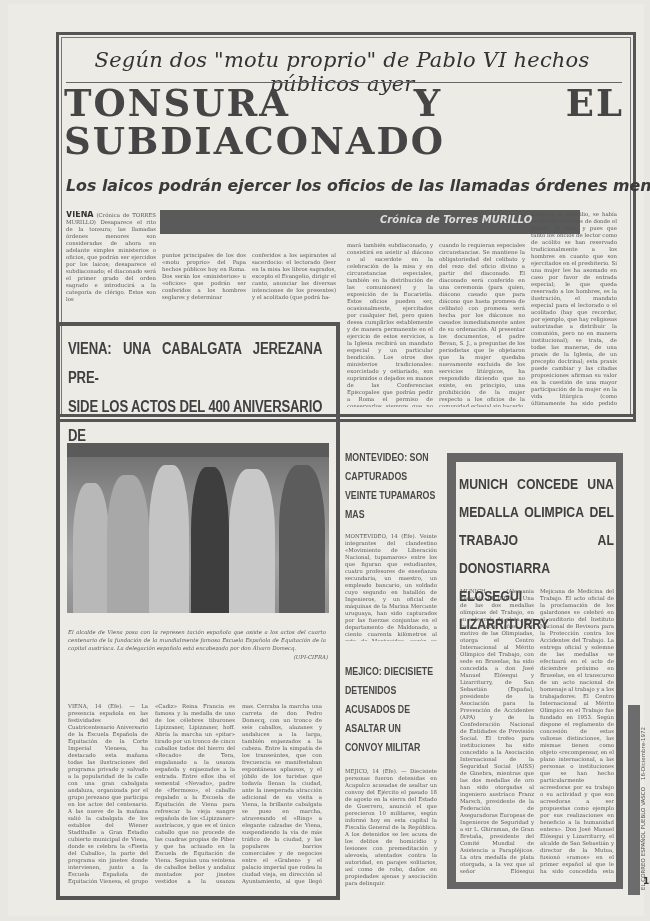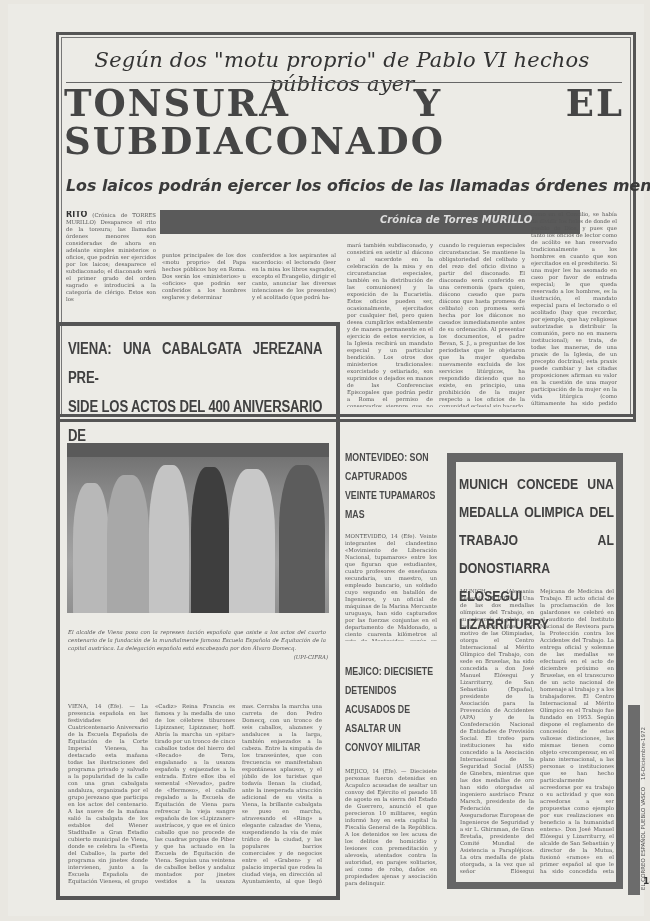--- a/index.html
+++ b/index.html
@@ -132,21 +132,21 @@
 <div class="kicker">Según dos "motu proprio" de Pablo VI hechos públicos ayer</div>
 <div class="kicker-rule"></div>
 <div class="headline">
   <span class="l">TONSURA Y EL SUBDIACONADO</span>
 </div>
 <div class="subhead">Los laicos podrán ejercer los oficios de las llamadas órdenes menores</div>
 <div class="dateline-box"></div>
 <div class="byline">Crónica de Torres MURILLO</div>
 
 <div class="col-text" style="left:66px; top:211px; width:90px; height:92px;">
-  <span class="roma-lead">RITO</span>
+  <span class="roma-lead">VIENA</span>
   <span>(Crónica de TORRES MURILLO)</span>
   <span>Desaparece el rito de la tonsura; las llamadas órdenes menores son consideradas de ahora en adelante simples ministerios o oficios, que podrán ser ejercidos por los laicos; desaparece el subdiaconado; el diaconado será el primer grado del orden sagrado e introducirá a la categoría de clérigo. Estos son los</span>
 </div>
 <div class="col-text" style="left:162px; top:252px; width:84px; height:52px;">puntos principales de los dos «motu proprio» del Papa hechos públicos hoy en Roma. Dos serán los «ministerios» u «oficios» que podrán ser conferidos a los hombres seglares y determinar</div>
 <div class="col-text" style="left:252px; top:252px; width:84px; height:52px;">conferidos a los aspirantes al sacerdocio: el lectorado (leer en la misa los libros sagrados, excepto el Evangelio, dirigir el canto, anunciar las diversas intenciones de los presentes) y el acolitado (que podrá ha-</div>
 <div class="col-text" style="left:347px; top:242px; width:86px; height:165px;">mará también subdiaconado, y consistirá en asistir al diácono o al sacerdote en la celebración de la misa y en circunstancias especiales, también en la distribución de las comuniones) y la exposición de la Eucaristía. Estos oficios pueden ser, ocasionalmente, ejercitados por cualquier fiel, pero quien desea cumplirlos establemente y de manera permanente en el ejercicio de estos servicios, a la Iglesia recibirá un mandato especial y un particular bendición. Los otros dos ministerios tradicionales: exorcistado y ostiariado, son suprimidos o dejados en manos de las Conferencias Episcopales que podrán pedir a Roma el permiso de conservarlos siempre que no se queden en pura nombres. Las Conferencias Episcopales podrán pedir la institución de nuevos oficios</div>
 <div class="col-text" style="left:439px; top:242px; width:86px; height:165px;">cuando lo requieran especiales circunstancias. Se mantiene la obligatoriedad del celibato y del rezo del oficio divino a partir del diaconado. El diaconado será conferido en una ceremonia (para quien, diácono casado que para diácono que hasta promesa de celibato) con promesa será hecha por los diáconos no casados inmediatamente antes de su ordenación. Al presentar los documentos, el padre Bevan, S. J., a preguntas de los periodistas que le objetaron que la mujer quedaba nuevamente excluida de los servicios litúrgicos, ha respondido diciendo que no existe, en principio, una prohibición de la mujer respecto a los oficios de la comunidad eclesial sin hacerlo, hecha en los dos cartas apostólicas publicadas hoy,</div>
 <div class="col-text" style="left:531px; top:211px; width:86px; height:196px;">como en el Concilio, se había de dividir los fieles de donde el pueblo de Dios, y pues que tanto los oficios de lector como de acólito se han reservado tradicionalmente a los hombres en cuanto que son ejercitados en el presbiterio. Si una mujer les ha asomado en caso por favor de entrada especial; le que queda reservado a los hombres, es la ilustración, el mandato especial para el lectorado o el acolitado (hay que recordar, por ejemplo, que hay religiosas autorizadas a distribuir la comunión, pero no en manera institucional); se trata, de todas las maneras, de una praxis de la Iglesia, de un precepto doctrinal; esta praxis puede cambiar y las citadas proposiciones afirman su valor en la cuestión de una mayor participación de la mujer en la vida litúrgica (como últimamente ha sido pedido por algunos padres en el Sínodo), sino que parten de lo que existe actualmente.</div>
 <div class="bottom-rule"></div>
 

